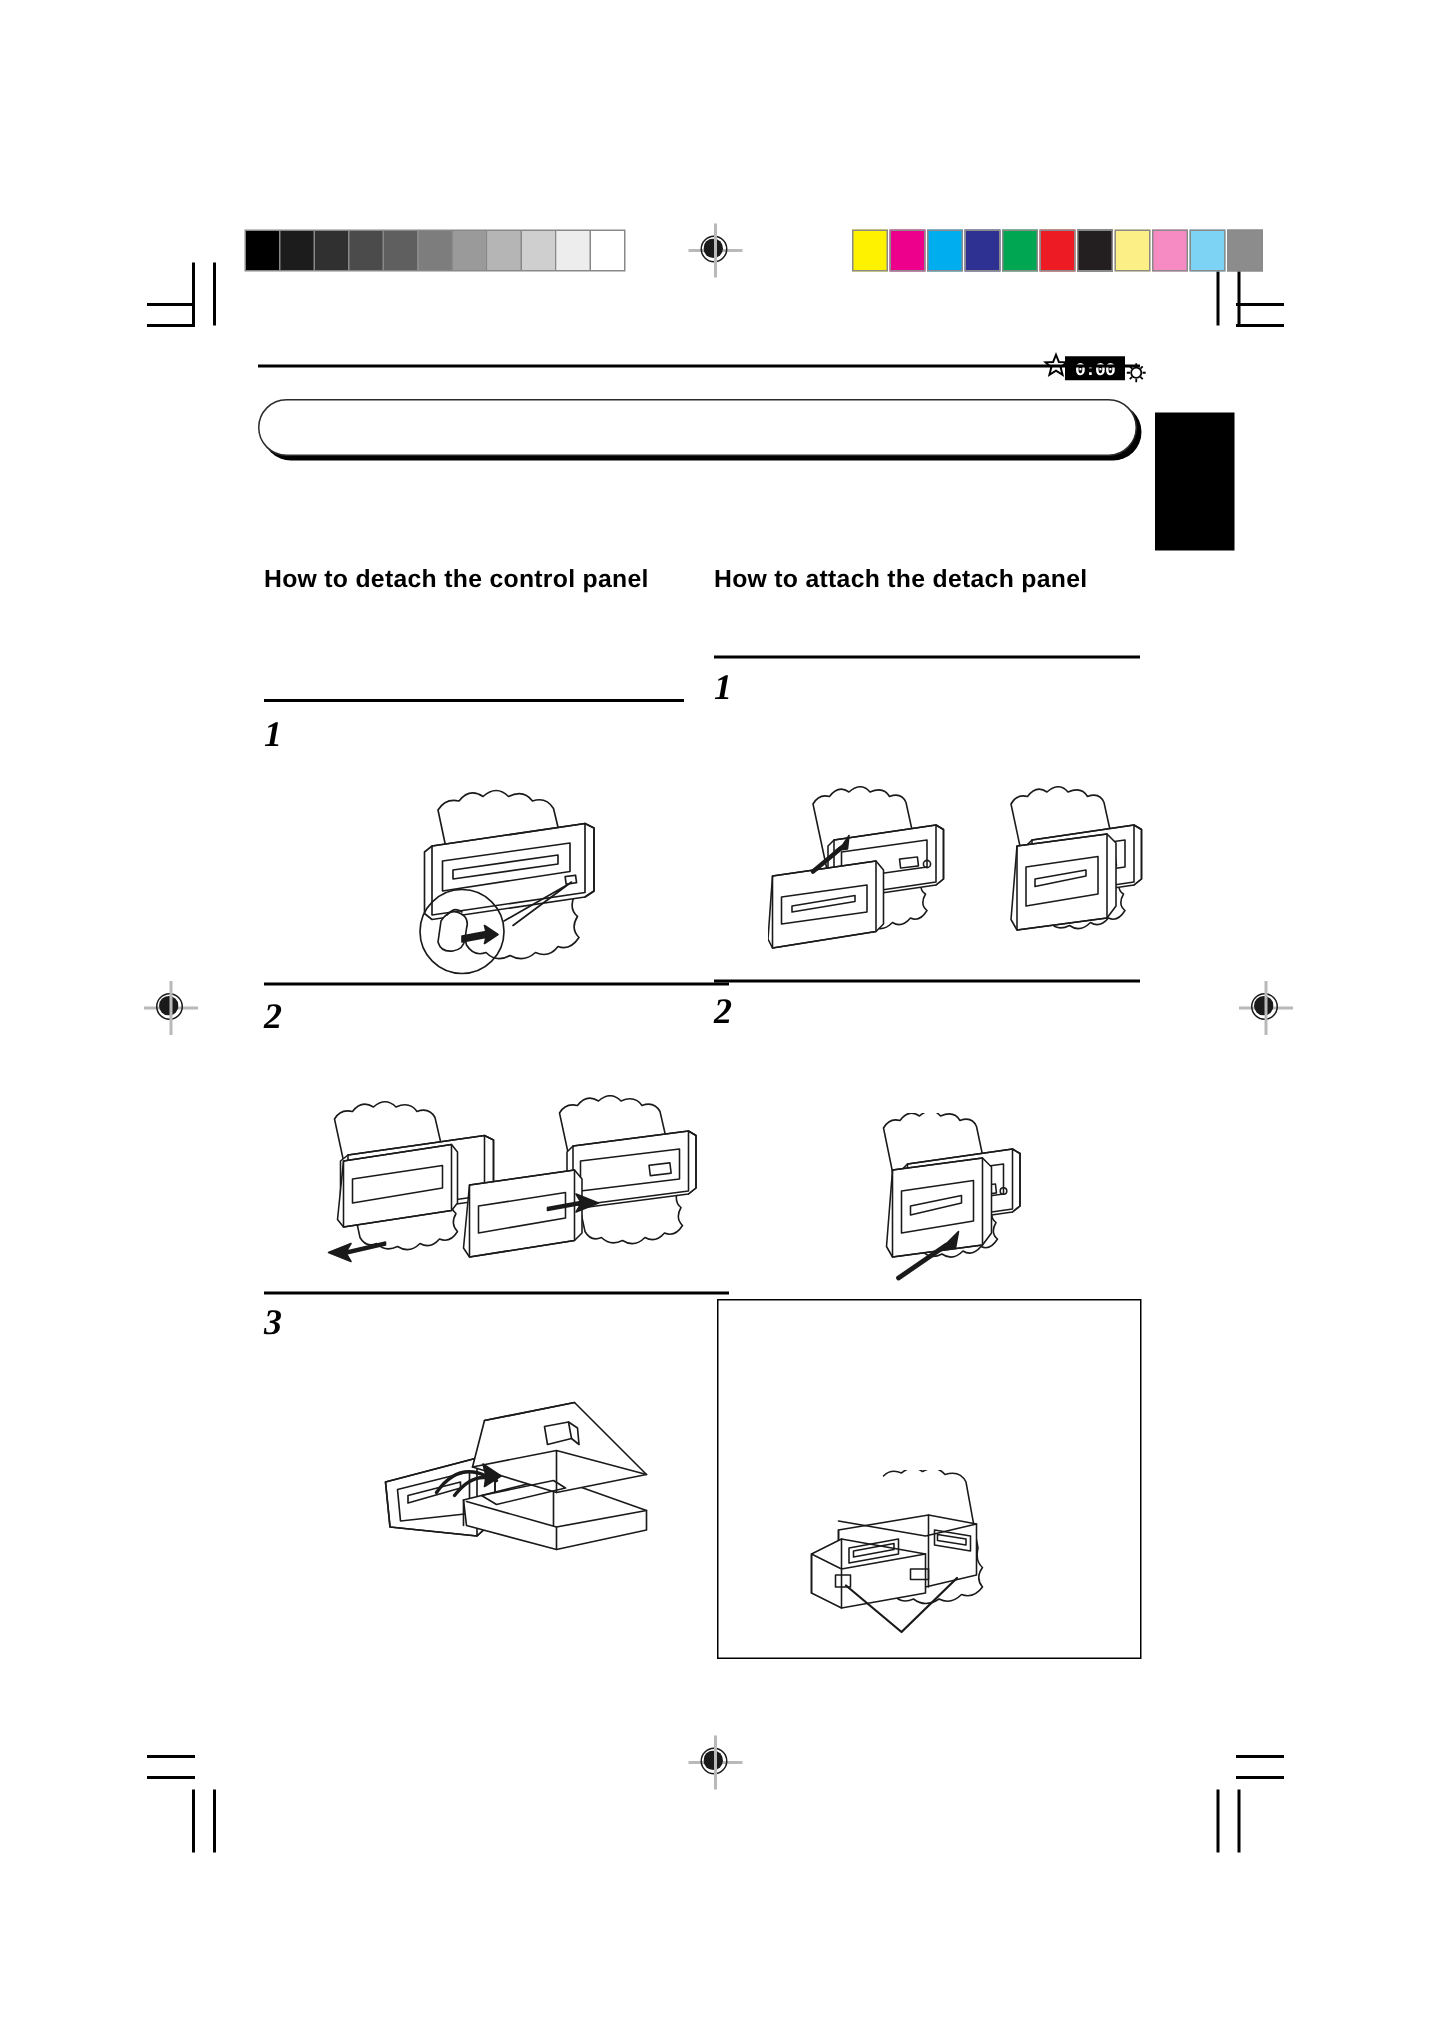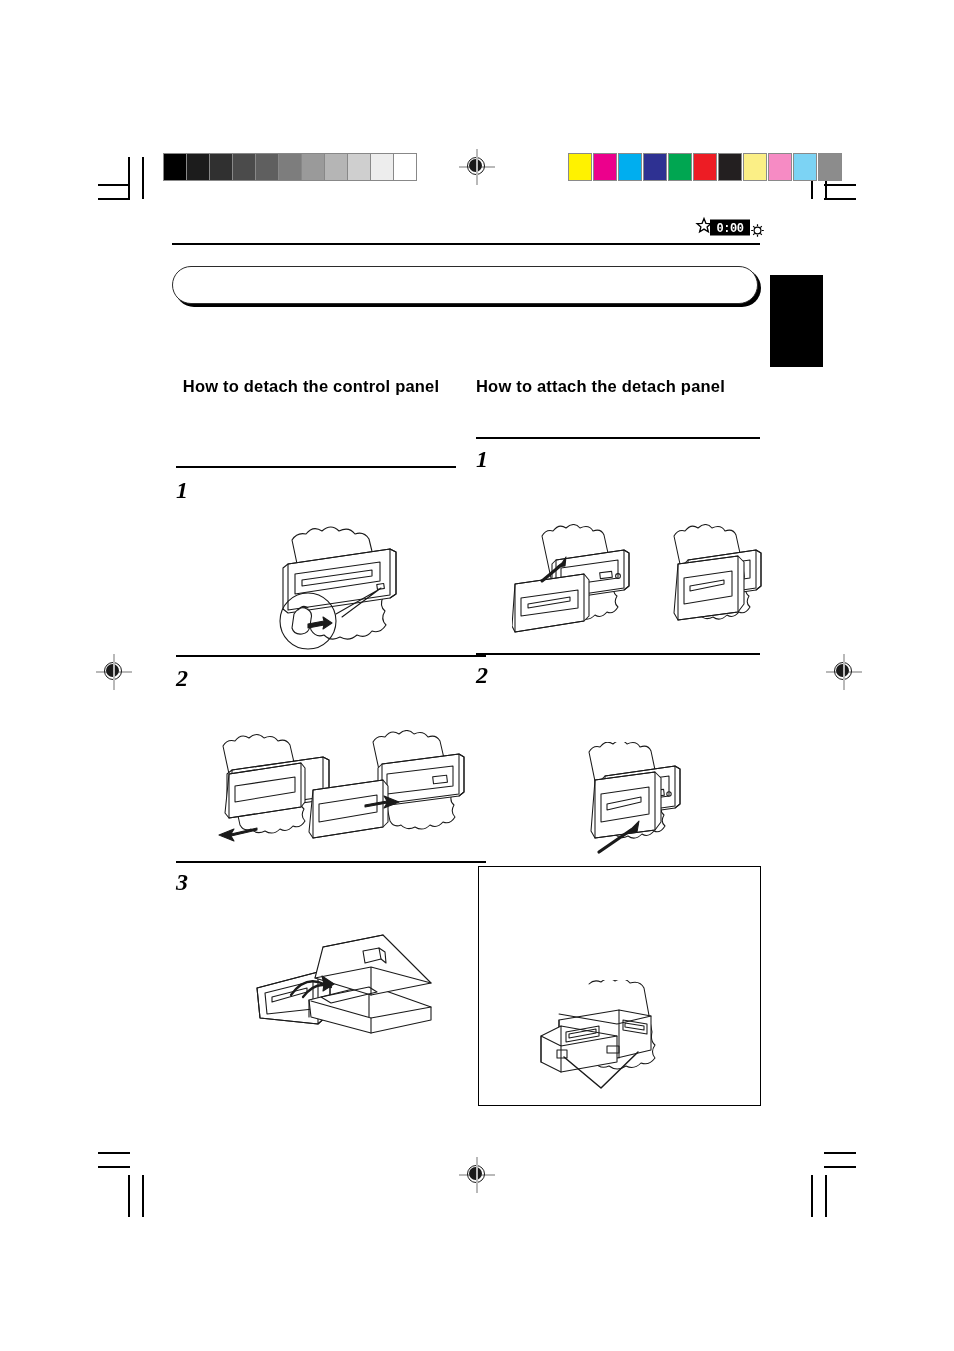--- a/index.html
+++ b/index.html
@@ -1,20 +1,20 @@
 <!DOCTYPE html>
 <html><head>
 <meta charset="utf-8">
 <style>
   html,body{margin:0;padding:0;}
   body{
     width:954px;height:1351px;background:#ffffff;position:relative;overflow:hidden;
     font-family:"Liberation Sans", sans-serif;color:#000;
   }
-  .abs{position:absolute;}
+  .abs{position:absolute;margin-top:18px;}
 
   
   .crop-l{position:absolute;background:#000;}
   .reg{position:absolute;width:36px;height:36px;}
   .reg:before,.reg:after{content:"";position:absolute;background:#b9b9b9;}
   .reg:before{left:0;top:17px;width:36px;height:1.5px;}
   .reg:after{top:0;left:17px;width:1.5px;height:36px;}
   .reg i{position:absolute;left:8px;top:8px;width:18px;height:18px;border:1.6px solid #1a1a1a;border-radius:50%;box-sizing:border-box;}
   .reg i:before{content:"";position:absolute;left:1px;top:1px;width:13px;height:13px;
     background:
@@ -37,21 +37,21 @@
   .banner{
     position:absolute;left:172px;top:266px;width:586px;height:38px;
     border:1.6px solid #2b2b2b;border-radius:19px;background:#fff;box-sizing:border-box;
     box-shadow:3px 3px 0 0 #000;
   }
   .banner-text{position:absolute;left:20px;top:9px;font-size:15px;font-weight:bold;}
 
   .tab-black{position:absolute;left:770px;top:275px;width:53px;height:92px;background:#000;}
 
   .heading{position:absolute;font-size:16.5px;font-weight:bold;line-height:1.18;letter-spacing:.2px;}
-  .h-left{left:176px;top:377px;width:270px;text-align:center;}
+  .h-left{left:176px;top:377px;width:270px;}
   .h-right{left:476px;top:377px;width:280px;}
 
   .steprule{position:absolute;height:2.3px;background:#000;}
   .stepnum{position:absolute;font-size:24px;font-weight:bold;font-style:italic;font-family:"Liberation Serif",serif;}
   .steptext{position:absolute;font-size:13px;line-height:1.3;}
 
   .illus{position:absolute;}
   .illus svg{display:block;}
 
   .panel-box{position:absolute;left:478px;top:866px;width:283px;height:240px;border:1.7px solid #000;background:#fff;box-sizing:border-box;}

